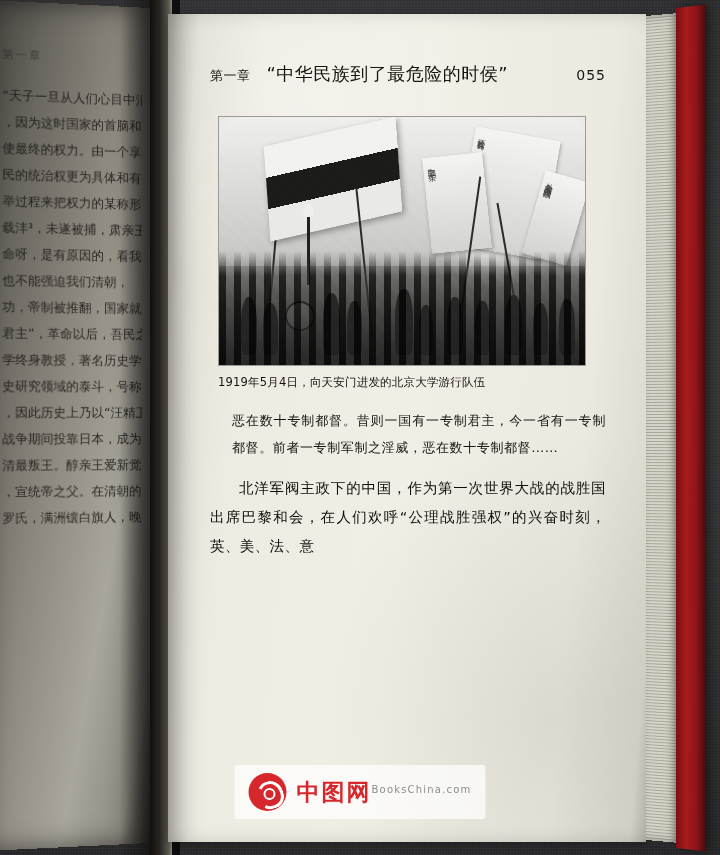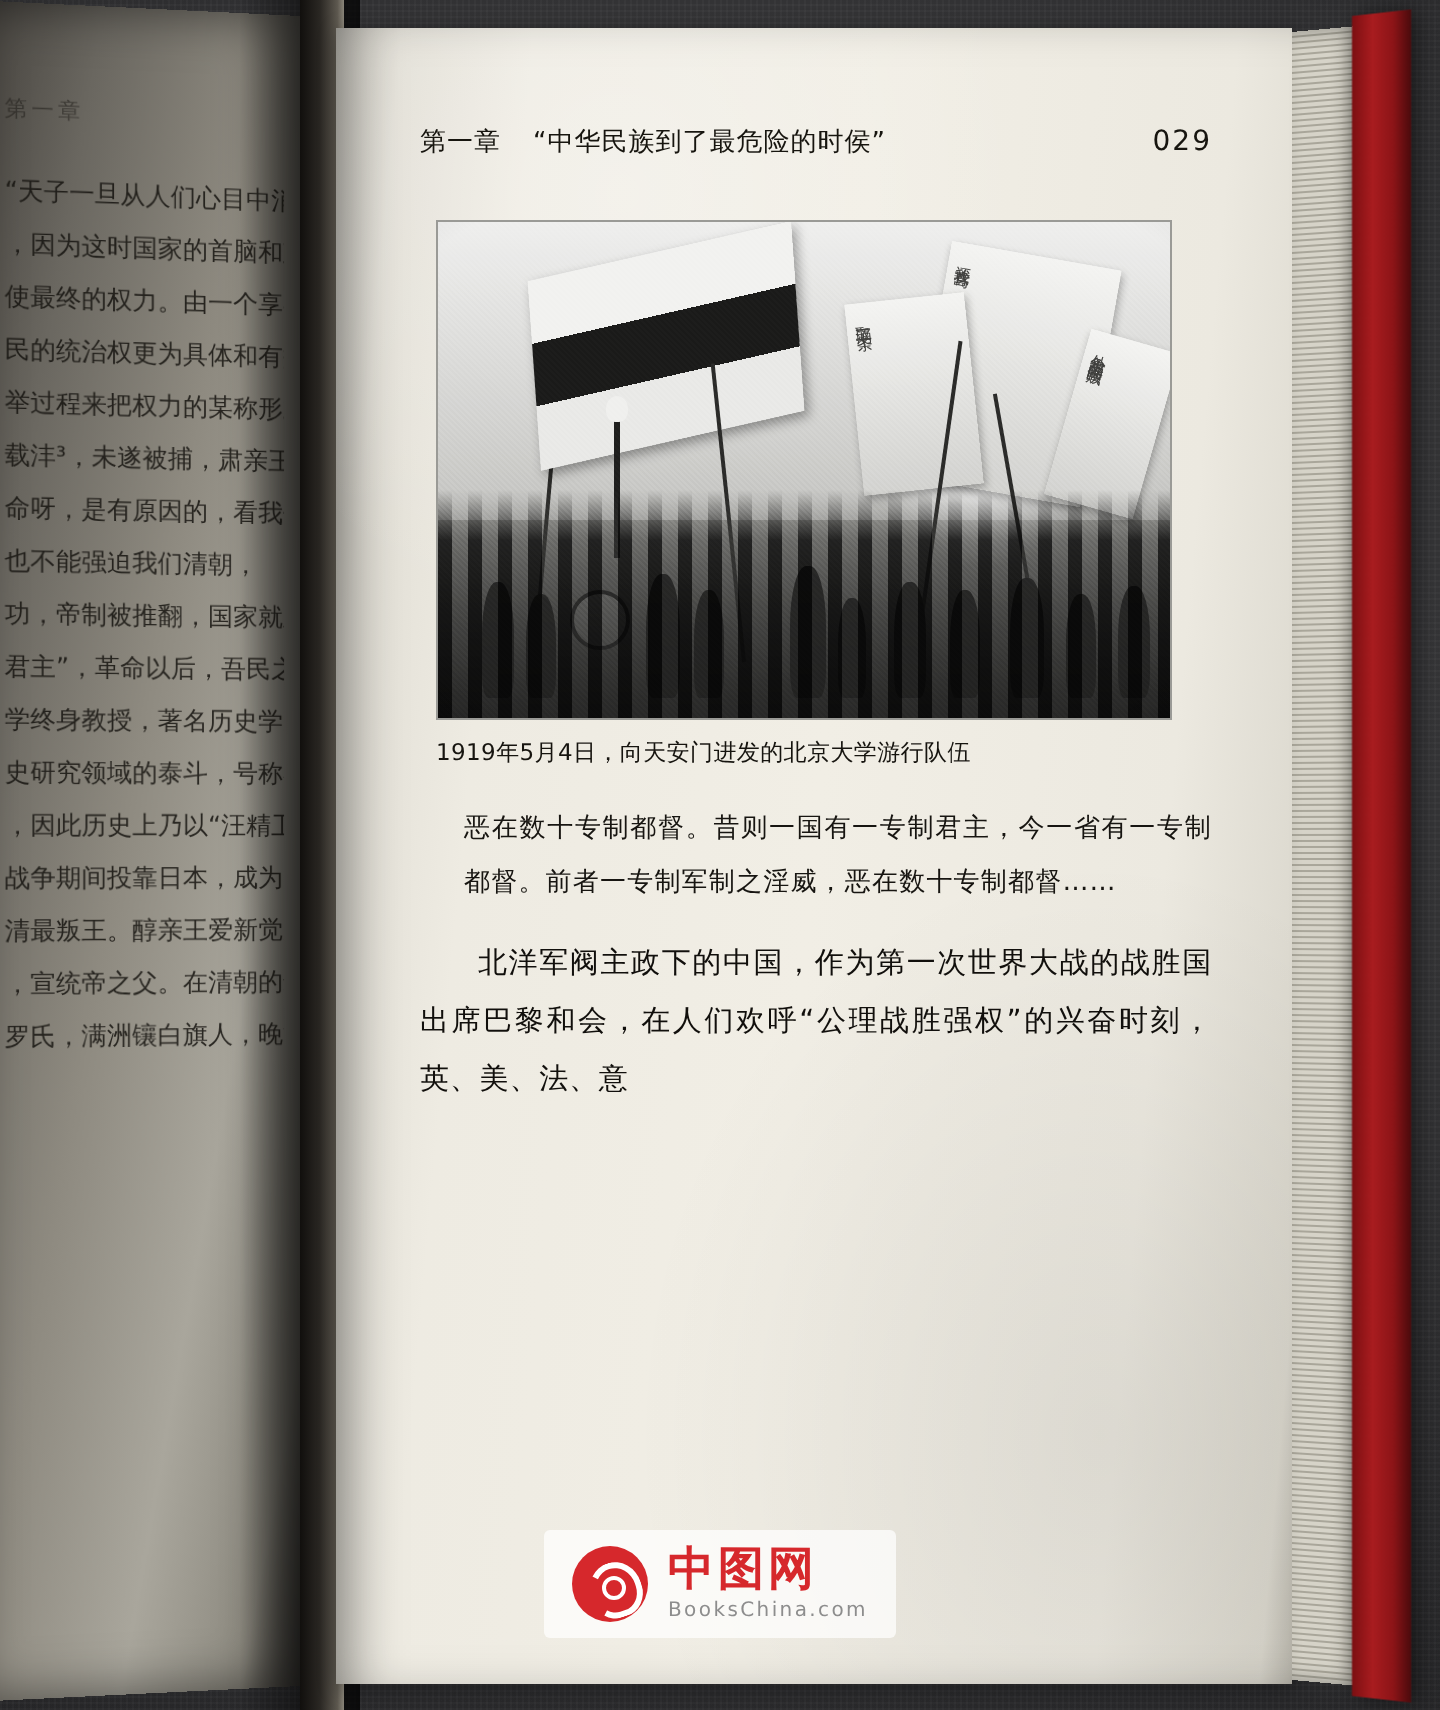--- a/index.html
+++ b/index.html
@@ -115,21 +115,21 @@
     letter-spacing: 0.5px;
     color: #17150f;
     margin-bottom: 30px;
   }
   .running-head .rh-left {
     display: flex;
     gap: 16px;
     align-items: baseline;
   }
   .running-head .rh-chapter { font-size: 13px; }
-  .running-head .rh-title { font-size: 13px; }
+  .running-head .rh-title { font-size: 18px; }
   .running-head .rh-page {
     font-size: 14px;
     font-family: "DejaVu Sans", sans-serif;
     letter-spacing: 1px;
   }
 
   
   .figure {
     margin: 0 0 12px 0;
   }
@@ -323,21 +323,21 @@
     transform: rotate(-18deg);
   }
   #watermark .wm-logo:after {
     content: "";
     position: absolute;
     left: 15px; top: 15px;
     width: 8px; height: 8px;
     border-radius: 50%;
     border: 2px solid #fff;
   }
-  #watermark .wm-texts { display: flex; flex-direction: column; line-height: 1; }
+  #watermark .wm-texts { display: flex; flex-direction: row; line-height: 1; }
   #watermark .wm-cn {
     font-size: 23px;
     color: #d6282c;
     letter-spacing: 2px;
     font-weight: bold;
   }
   #watermark .wm-en {
     font-size: 10px;
     color: #8d8d8d;
     letter-spacing: 1.2px;
@@ -384,21 +384,21 @@
 
   <div id="right-page">
     <div class="page-grain"></div>
     <div class="page-content">
 
       <div class="running-head">
         <div class="rh-left">
           <span class="rh-chapter">第一章</span>
           <span class="rh-title">“中华民族到了最危险的时侯”</span>
         </div>
-        <span class="rh-page">029</span>
+        <span class="rh-page">055</span>
       </div>
 
       <div class="figure">
         <div class="photo">
           <div class="sky"></div>
           <div class="ground"></div>
 
           <div class="flagpole" style="left:46px; top:26px; height:206px; transform: rotate(5deg);"></div>
           <div class="bigflag"></div>
 

